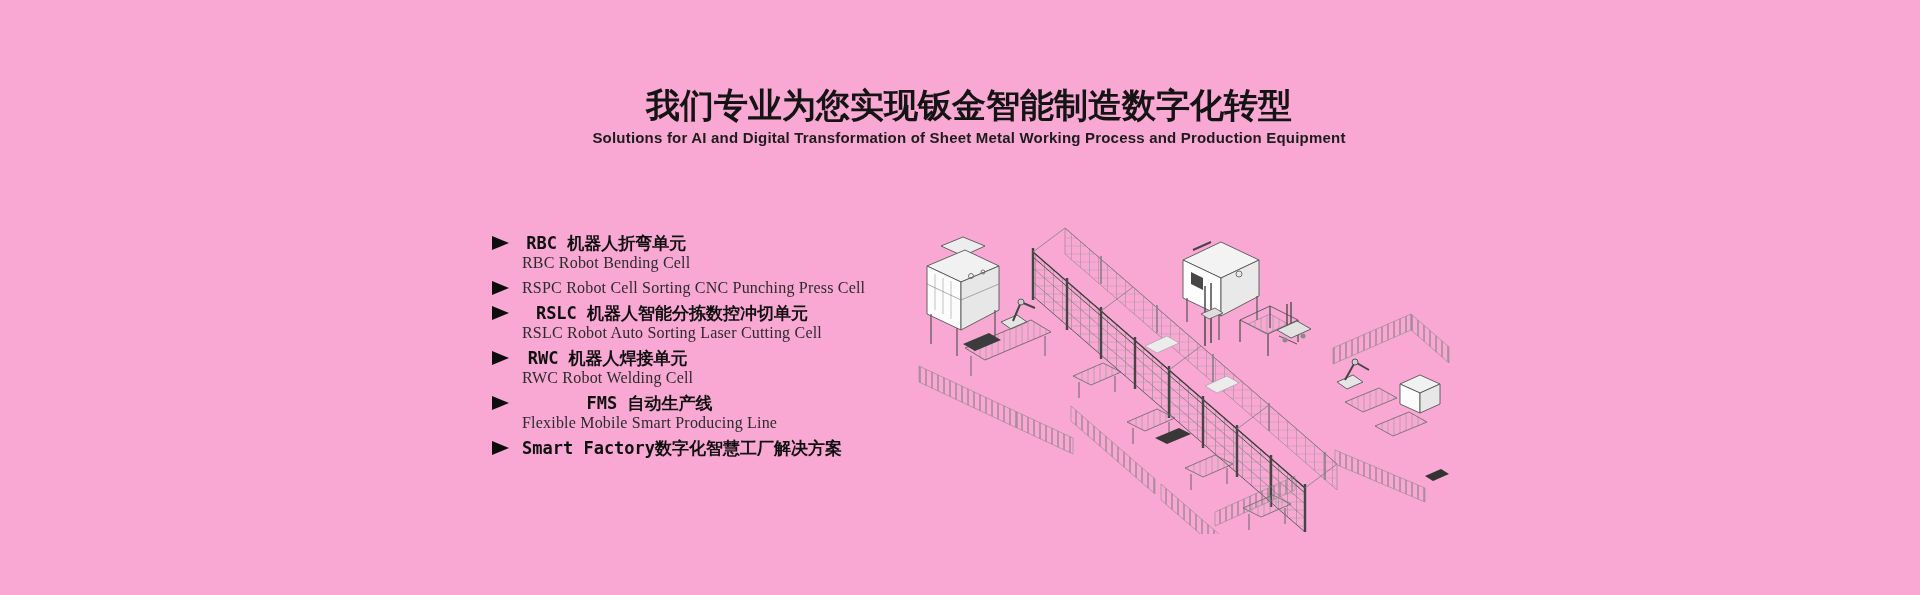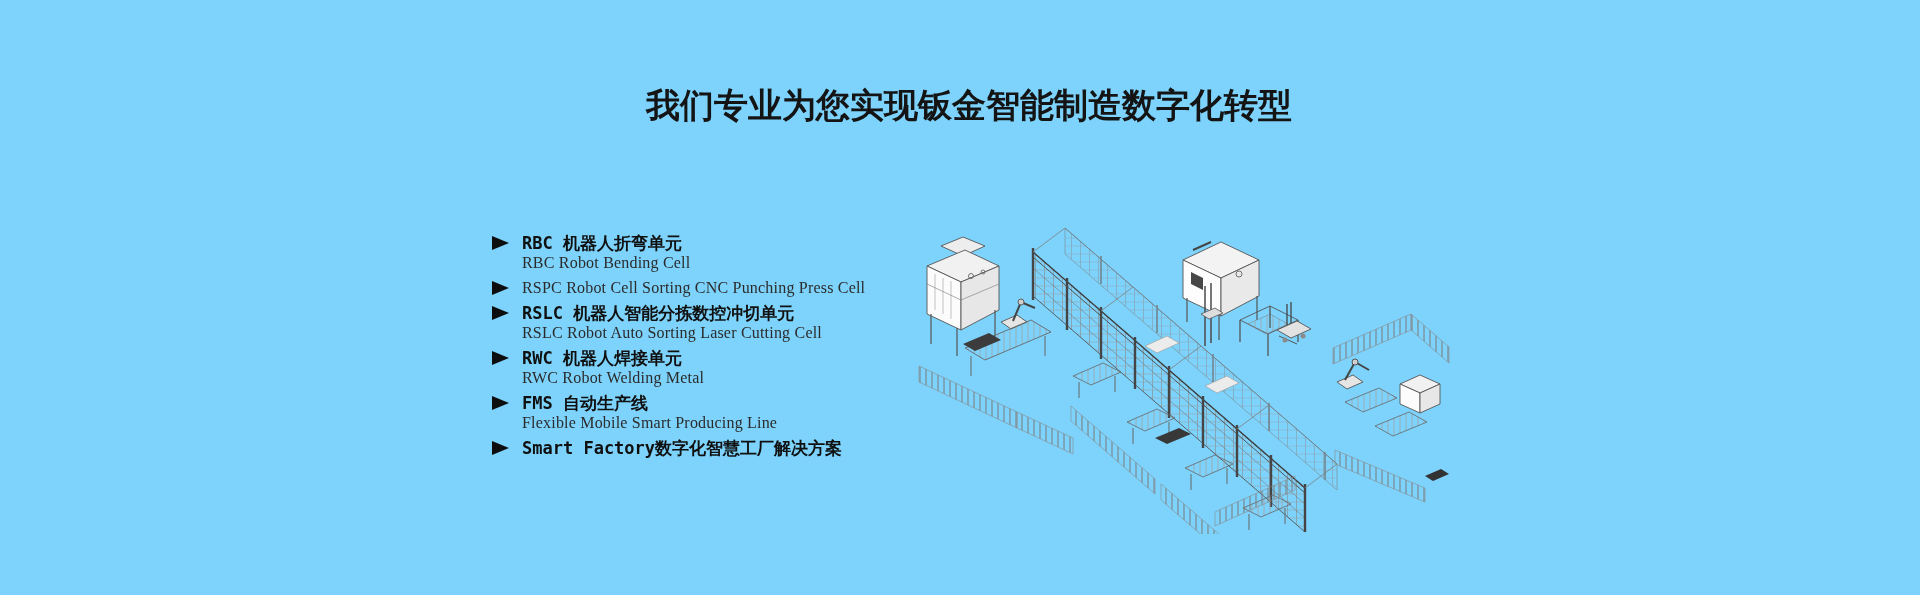--- a/index.html
+++ b/index.html
@@ -1,43 +1,44 @@
 <!DOCTYPE html>
 <html><head>
 <meta charset="utf-8">
 <style>
   html,body{margin:0;padding:0;background:#ffffff;}
-  .banner{position:relative;width:1920px;height:595px;background:#7dd3fc;overflow:hidden;
+  .banner{position:relative;width:1920px;height:595px;background:#f9a8d4;overflow:hidden;
           font-family:"Liberation Sans",sans-serif;}
   
   .hero-text{position:absolute;top:84px;left:0;right:0;text-align:center;padding-left:18px;}
   .hero-title{font-family:"DejaVu Sans","Liberation Sans",sans-serif;font-weight:700;
               font-size:34px;line-height:42px;color:#141414;letter-spacing:0;}
   .hero-subtitle{font-family:"Liberation Sans",sans-serif;font-weight:700;font-size:15px;
                  line-height:18px;color:#1c1c1c;margin-top:3px;letter-spacing:.2px;}
   
-  .cap-list{position:absolute;left:492px;top:233px;}
+  .cap-list{position:absolute;left:492px;top:233px;text-align:center;}
   .cap-item{display:flex;align-items:flex-start;margin-bottom:6px;}
   .cap-bullet{width:0;height:0;border-top:7px solid transparent;border-bottom:7px solid transparent;
               border-left:17px solid #0d0d0d;margin-top:3px;margin-right:13px;flex:0 0 auto;}
   .cap-zh{font-family:"DejaVu Sans Mono","DejaVu Sans",sans-serif;font-weight:700;
           font-size:17px;line-height:20px;color:#101010;white-space:nowrap;}
   .cap-en{font-family:"Liberation Serif","DejaVu Serif",serif;font-weight:400;
           font-size:16px;line-height:19px;color:#2b2b2b;white-space:nowrap;letter-spacing:.2px;}
   
   .factory-art{position:absolute;left:905px;top:226px;width:545px;height:308px;}
   .factory-art svg{display:block;width:100%;height:100%;}
 </style>
 </head>
 <body>
 
 <div class="banner">
 
   <div class="hero-text">
     <div class="hero-title">我们专业为您实现钣金智能制造数字化转型</div>
+    <div class="hero-subtitle">Solutions for AI and Digital Transformation of Sheet Metal Working Process and Production Equipment</div>
   </div>
 
   <div class="cap-list">
     <div class="cap-item">
       <span class="cap-bullet"></span>
       <span>
         <div class="cap-zh">RBC 机器人折弯单元</div>
         <div class="cap-en">RBC Robot Bending Cell</div>
       </span>
     </div>
@@ -51,21 +52,21 @@
       <span class="cap-bullet"></span>
       <span>
         <div class="cap-zh">RSLC 机器人智能分拣数控冲切单元</div>
         <div class="cap-en">RSLC Robot Auto Sorting Laser Cutting Cell</div>
       </span>
     </div>
     <div class="cap-item">
       <span class="cap-bullet"></span>
       <span>
         <div class="cap-zh">RWC 机器人焊接单元</div>
-        <div class="cap-en">RWC Robot Welding Metal</div>
+        <div class="cap-en">RWC Robot Welding Cell</div>
       </span>
     </div>
     <div class="cap-item">
       <span class="cap-bullet"></span>
       <span>
         <div class="cap-zh">FMS 自动生产线</div>
         <div class="cap-en">Flexible Mobile Smart Producing Line</div>
       </span>
     </div>
     <div class="cap-item">

